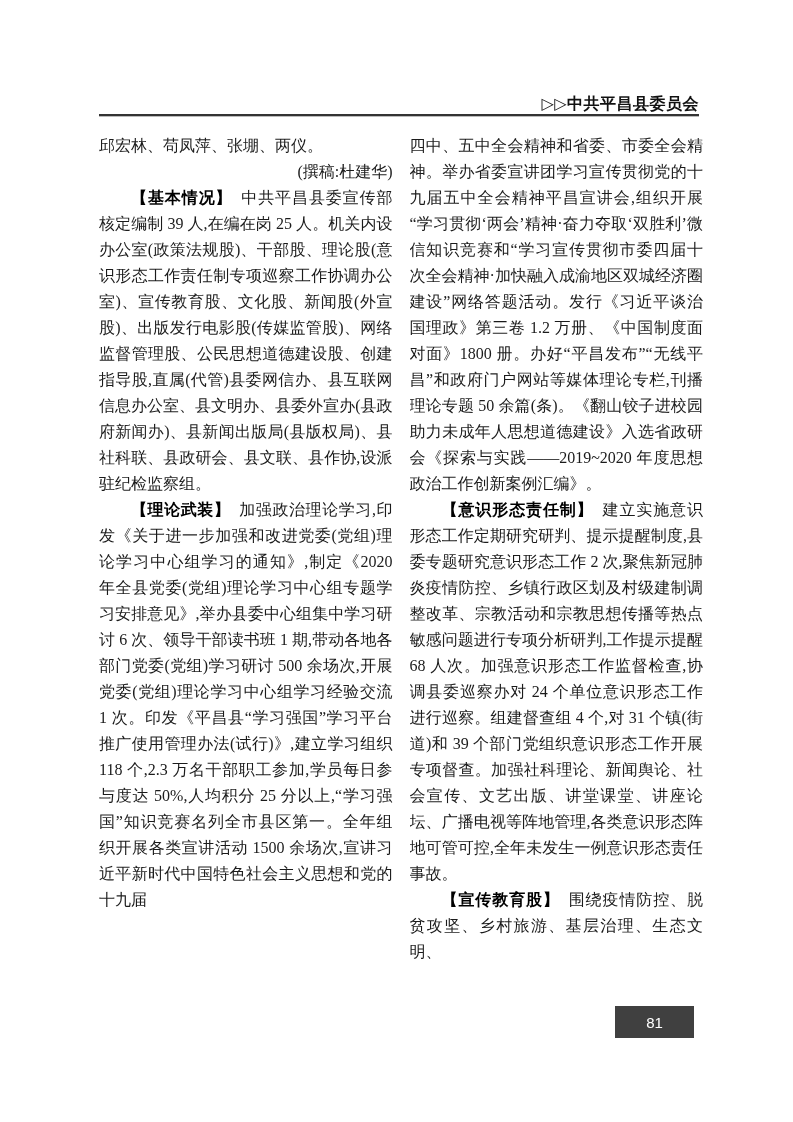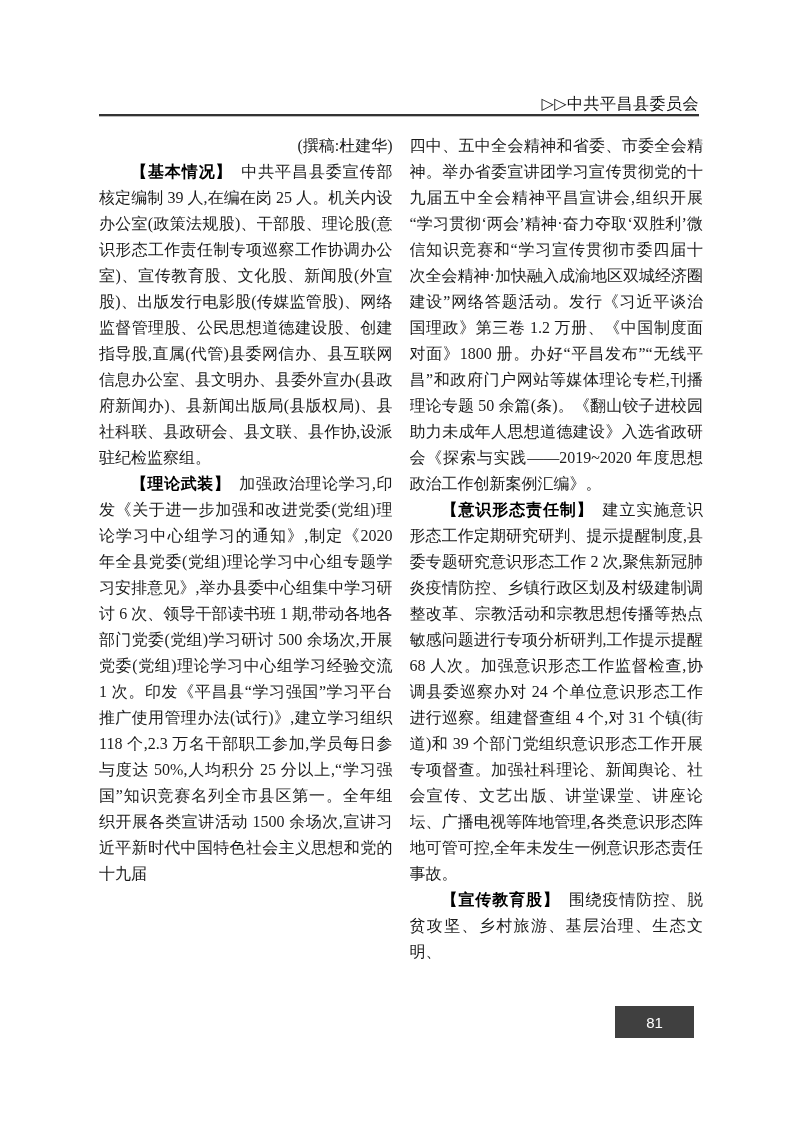--- a/index.html
+++ b/index.html
@@ -11,21 +11,21 @@
     font-family:"Liberation Serif","DejaVu Serif",serif;
     color:#1b1b1b;
     overflow:hidden;
   }
   
   .running-head{
     position:absolute;
     left:99px;top:94px;width:600px;
     text-align:right;
     font-family:"Liberation Sans","DejaVu Sans",sans-serif;
-    font-weight:400;
+    font-weight:700;
     font-size:16px;
     letter-spacing:.5px;
     color:#111;
   }
   .header-rule{
     position:absolute;
     left:99px;top:114px;width:600px;
     height:2px;background:#333;
     border-bottom:1px solid #bbb;
   }
@@ -79,20 +79,21 @@
 
 <div class="page">
 
   <div class="running-head">▷▷中共平昌县委员会</div>
 
   <div class="header-rule"></div>
 
   <div class="columns">
 
     <section class="col">
+      <p class="cont-para">邱宏林、苟凤萍、张堋、两仪。</p>
       <p class="byline">(撰稿:杜建华)</p>
       <p class="para">
         <span class="para-label">【基本情况】</span><span>中共平昌县委宣传部核定编制 39 人,在编在岗 25 人。机关内设办公室(政策法规股)、干部股、理论股(意识形态工作责任制专项巡察工作协调办公室)、宣传教育股、文化股、新闻股(外宣股)、出版发行电影股(传媒监管股)、网络监督管理股、公民思想道德建设股、创建指导股,直属(代管)县委网信办、县互联网信息办公室、县文明办、县委外宣办(县政府新闻办)、县新闻出版局(县版权局)、县社科联、县政研会、县文联、县作协,设派驻纪检监察组。</span>
       </p>
       <p class="para">
         <span class="para-label">【理论武装】</span><span>加强政治理论学习,印发《关于进一步加强和改进党委(党组)理论学习中心组学习的通知》,制定《2020 年全县党委(党组)理论学习中心组专题学习安排意见》,举办县委中心组集中学习研讨 6 次、领导干部读书班 1 期,带动各地各部门党委(党组)学习研讨 500 余场次,开展党委(党组)理论学习中心组学习经验交流 1 次。印发《平昌县“学习强国”学习平台推广使用管理办法(试行)》,建立学习组织 118 个,2.3 万名干部职工参加,学员每日参与度达 50%,人均积分 25 分以上,“学习强国”知识竞赛名列全市县区第一。全年组织开展各类宣讲活动 1500 余场次,宣讲习近平新时代中国特色社会主义思想和党的十九届</span>
       </p>
     </section>
 
     <section class="col">

